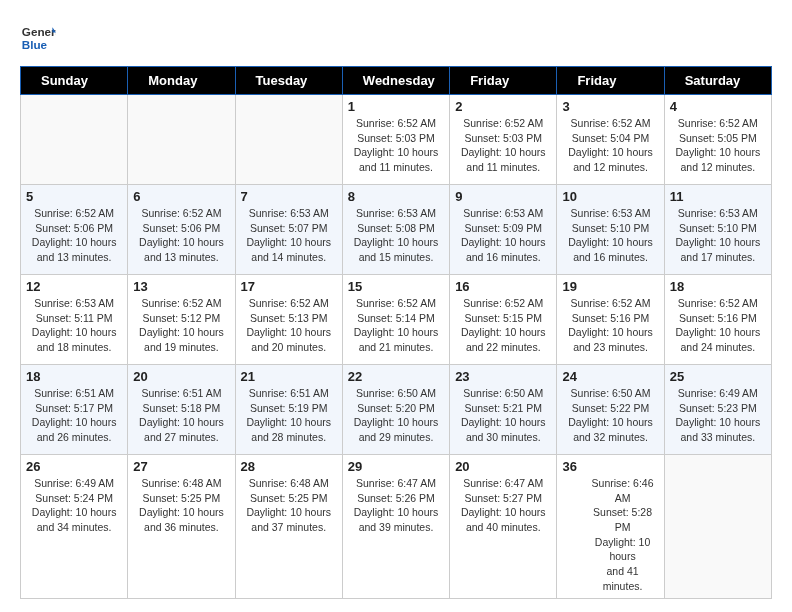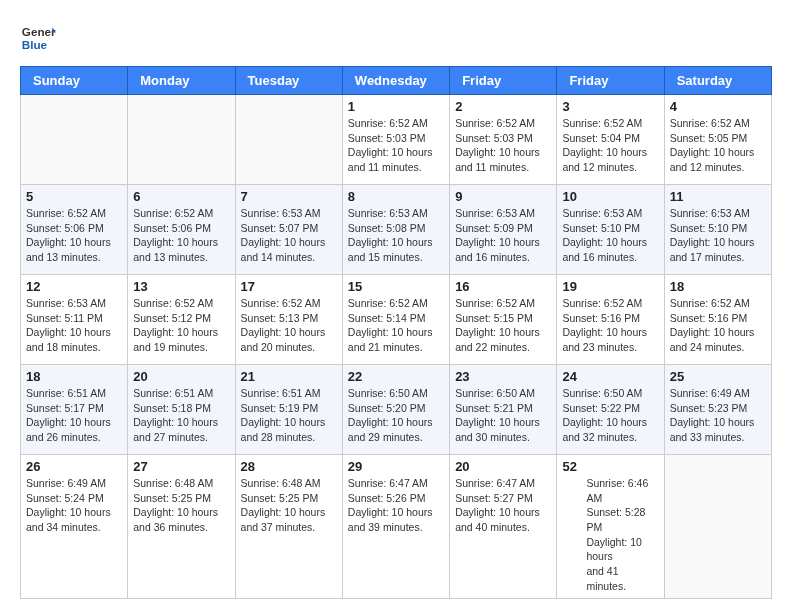--- a/index.html
+++ b/index.html
@@ -38,25 +38,25 @@
       font-size: 15px;
       color: #555;
       margin-top: 2px;
     }
     table {
       width: 100%;
       border-collapse: collapse;
       table-layout: fixed;
     }
     th {
-      background-color: #3b82f6;
+      background-color: #000000;
       color: #fff;
       font-size: 13px;
       font-weight: bold;
-      padding: 6px 12px;
+      padding: 6px 20px;
       text-align: left;
       border: 1px solid #1a5fb4;
     }
     td {
       border: 1px solid #ccc;
       vertical-align: top;
       padding: 4px 5px;
       height: 90px;
       font-size: 11px;
       color: #333;
@@ -68,20 +68,21 @@
     .day-num {
       font-size: 13px;
       font-weight: bold;
       color: #222;
       margin-bottom: 2px;
     }
     .day-info {
       font-size: 10.5px;
       line-height: 1.4;
       color: #333;
+      text-align: center;
     }
     tr:nth-child(even) td {
       background-color: #f2f6fc;
     }
     tr:nth-child(even) td.empty {
       background-color: #eff3f8;
     }
   </style>
 </head>
 <body>
@@ -330,21 +331,21 @@
 and 39 minutes.</div>
         </td>
         <td>
           <div class="day-num">20</div>
           <div class="day-info" style="white-space: pre-line;">Sunrise: 6:47 AM
 Sunset: 5:27 PM
 Daylight: 10 hours
 and 40 minutes.</div>
         </td>
         <td>
-          <div class="day-num">52</div>
+          <div class="day-num">36</div>
           <div class="day-info" style="white-space: pre-line; margin-left: 24px;">Sunrise: 6:46 AM
 Sunset: 5:28 PM
 Daylight: 10 hours
 and 41 minutes.</div>
         </td>
         <td class="empty"></td>
       </tr>
     </tbody>
 </table>
 

